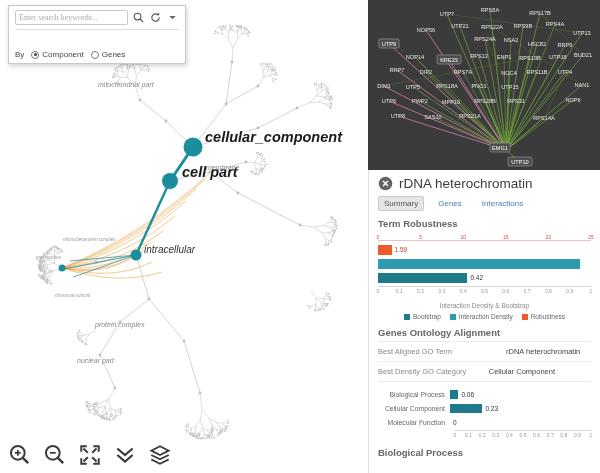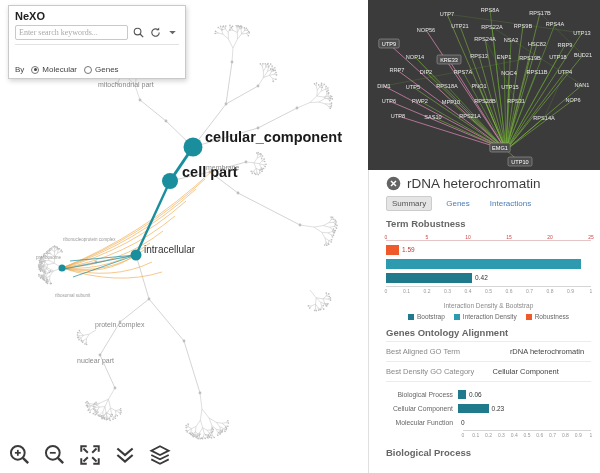--- a/index.html
+++ b/index.html
@@ -1,21 +1,21 @@
 <!DOCTYPE html>
 <html><head>
 <meta charset="utf-8">
 <style>
   * { margin:0; padding:0; box-sizing:border-box; }
   html,body { font-family:"Liberation Sans",sans-serif; }
   #app { position:relative; width:600px; height:473px; background:#fff; overflow:hidden; }
   svg text { font-family:"Liberation Sans",sans-serif; }
 
   
-  .tree-area { position:absolute; left:0; top:0; width:368px; height:473px; background:#fff; }
+  .tree-area { position:absolute; left:0; top:0; width:368px; height:473px; background:#fff;font-style:italic; }
 
   
   .search-panel { position:absolute; left:8px; top:5px; width:178px; background:#fff;
     border:1px solid #c9c9c9; box-shadow:1px 2px 5px rgba(0,0,0,.18); padding:4px 6px 4px 6px; z-index:5; }
   .sp-title { font-size:11px; font-weight:bold; color:#222; margin-bottom:3px; }
   .sp-row { display:flex; align-items:center; }
   .sp-row input { flex:1; min-width:0; font-size:8px; padding:2px 3px; height:15px;
     border:1px solid #c9c9c9; border-radius:2px; color:#333; font-family:Liberation Serif, serif; }
   .sp-row input::placeholder { color:#a9a9a9; }
   .sp-icon { width:13px; height:13px; margin-left:4px; display:inline-flex; align-items:center; justify-content:center; cursor:pointer; }
@@ -28,21 +28,21 @@
   
   .toolbar { position:absolute; left:8px; bottom:6px; display:flex; gap:11px; z-index:5; }
   .tool-btn { width:24px; height:24px; background:transparent; border:none; cursor:pointer; padding:0; }
   .tool-btn svg { width:24px; height:24px; }
 
   
   .network-panel { position:absolute; left:368px; top:0; width:232px; height:170px; background:#3b3b3b; }
 
   
   .detail-panel { position:absolute; left:368px; top:170px; width:232px; height:303px; background:#fff;
-    border-left:1px solid #e0e0e0; padding:6px 9px 0 17px; overflow:hidden; }
+    border-left:1px solid #e0e0e0; padding:6px 9px 0 9px; overflow:hidden; }
   .dp-header { display:flex; align-items:center; gap:6px; }
   .dp-title { font-size:13.5px; color:#3c3c3c; }
   .dp-tabs { display:flex; gap:8px; margin-top:5px; align-items:center; }
   .tab { font-size:8px; color:#4a7db5; padding:2px 5px; cursor:pointer; border:1px solid transparent; border-radius:2px; }
   .tab.active { color:#555; border-color:#ccc; background:#e5e5e5; }
   .term-id { font-size:9px; color:#555; margin-top:6px; padding-bottom:5px; border-bottom:1px solid #eee; }
   .section-h { font-size:9.5px; color:#666; margin-top:7px; margin-bottom:3px;font-weight:bold; }
 
   .chart { position:relative; width:100%; }
   .axis { position:relative; height:9px; }
@@ -1090,21 +1090,20 @@
         <text x="206" y="170" font-size="7" fill="#8a8a8a" font-weight="normal">membrane</text>
         <text x="95" y="327" font-size="7" fill="#8a8a8a" font-weight="normal">protein complex</text>
         <text x="77" y="363" font-size="7" fill="#8a8a8a" font-weight="normal">nuclear part</text>
         <text x="63" y="241" font-size="4.5" fill="#999999" font-weight="normal">ribonucleoprotein complex</text>
         <text x="55" y="297" font-size="4.5" fill="#999999" font-weight="normal">ribosomal subunit</text>
         <text x="36" y="259" font-size="4.5" fill="#999999" font-weight="normal">preribosome</text>
       </svg>
   </div>
 
   <div class="search-panel">
-    <div class="sp-title">NeXO</div>
     <div class="sp-row">
       <input type="text" placeholder="Enter search keywords..." style="">
       <span class="sp-icon">
         <svg viewBox="0 0 14 14">
             <circle cx="6" cy="6" r="3.6" fill="none" stroke="#555" stroke-width="1.2"></circle>
             <line x1="8.7" y1="8.7" x2="12" y2="12" stroke="#555" stroke-width="1.4"></line>
           </svg>
       </span>
       <span class="sp-icon">
         <svg viewBox="0 0 14 14">
@@ -1115,21 +1114,21 @@
       <span class="sp-icon">
         <svg viewBox="0 0 14 14">
             <path d="M3.5 5.5 L7 9 L10.5 5.5z" fill="#666"></path>
           </svg>
       </span>
     </div>
     <div class="sp-row2">
       <span>By</span>
       <label>
         <span class="radio checked"></span>
-        <span>Molecular</span>
+        <span>Component</span>
       </label>
       <label>
         <span class="radio"></span>
         <span>Genes</span>
       </label>
     </div>
   </div>
 
   <div class="toolbar">
     <button class="tool-btn" title="">

